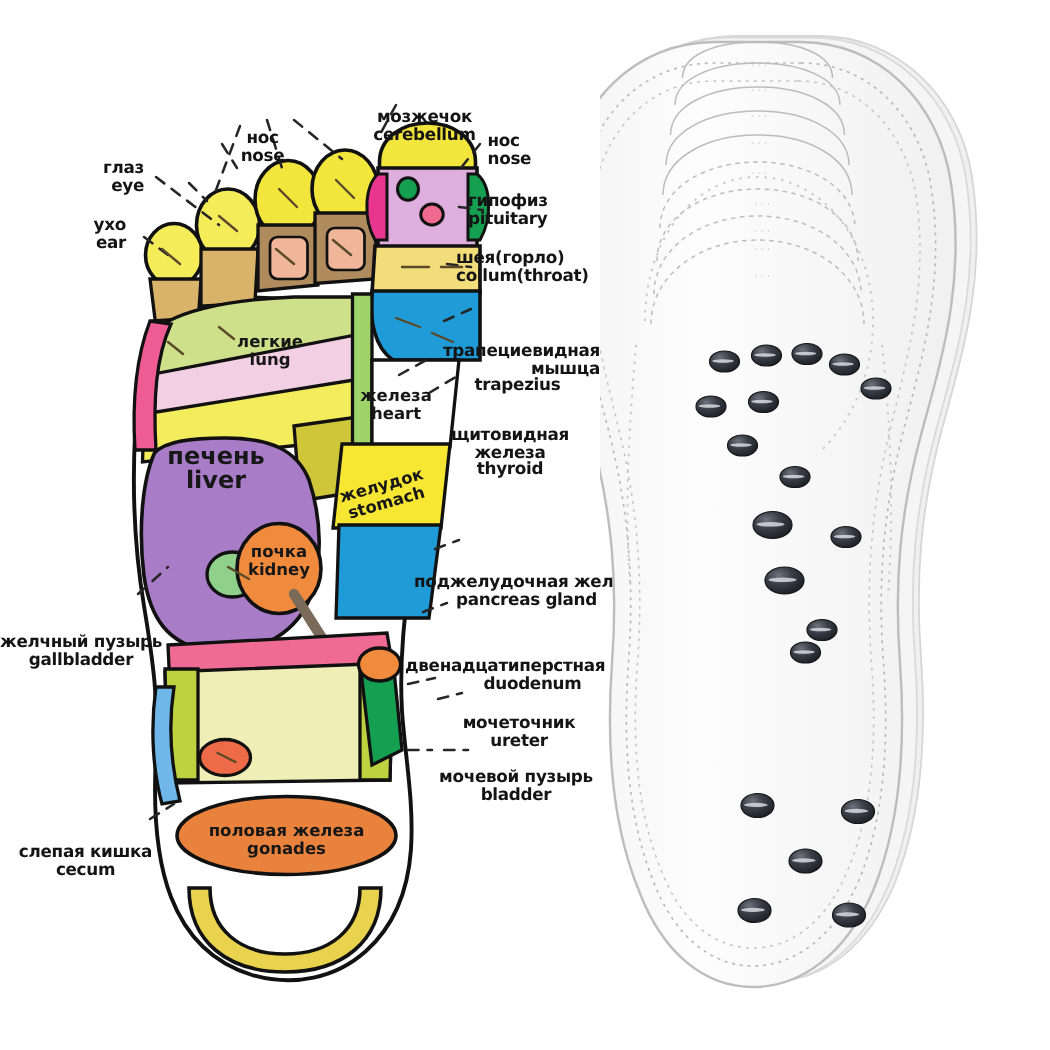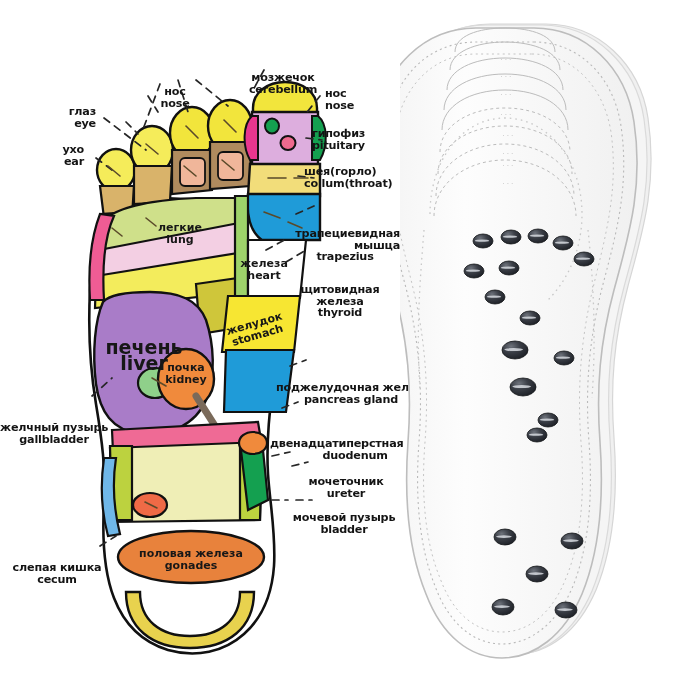--- a/index.html
+++ b/index.html
@@ -8,21 +8,21 @@
   #stage{position:relative;width:700px;height:700px;background:#fff;}
   .lbl{position:absolute;font-size:11.2px;line-height:11.6px;color:#141414;
        font-weight:700;letter-spacing:-0.2px;white-space:nowrap;}
   .lbl .ru{display:block;}
   .lbl .en{display:block;}
   .lbl.c{text-align:center;margin-top:22px;}
   .lbl.r{text-align:right;}
   .lbl.l{text-align:left;}
   .inlbl{position:absolute;font-size:11px;line-height:11.8px;color:#171717;
          font-weight:700;text-align:center;white-space:nowrap;}
-  .inlbl.big{font-size:19px;line-height:15.5px;margin-top:44px;}
+  .inlbl.big{font-size:16px;line-height:15.5px;}
   svg{display:block;}
 </style>
 </head>
 <body>
 
 <div id="stage">
 
   <svg id="foot-svg" width="400" height="700" viewBox="0 0 400 700" style="position:absolute;left:0;top:0;">
 
     <g>

